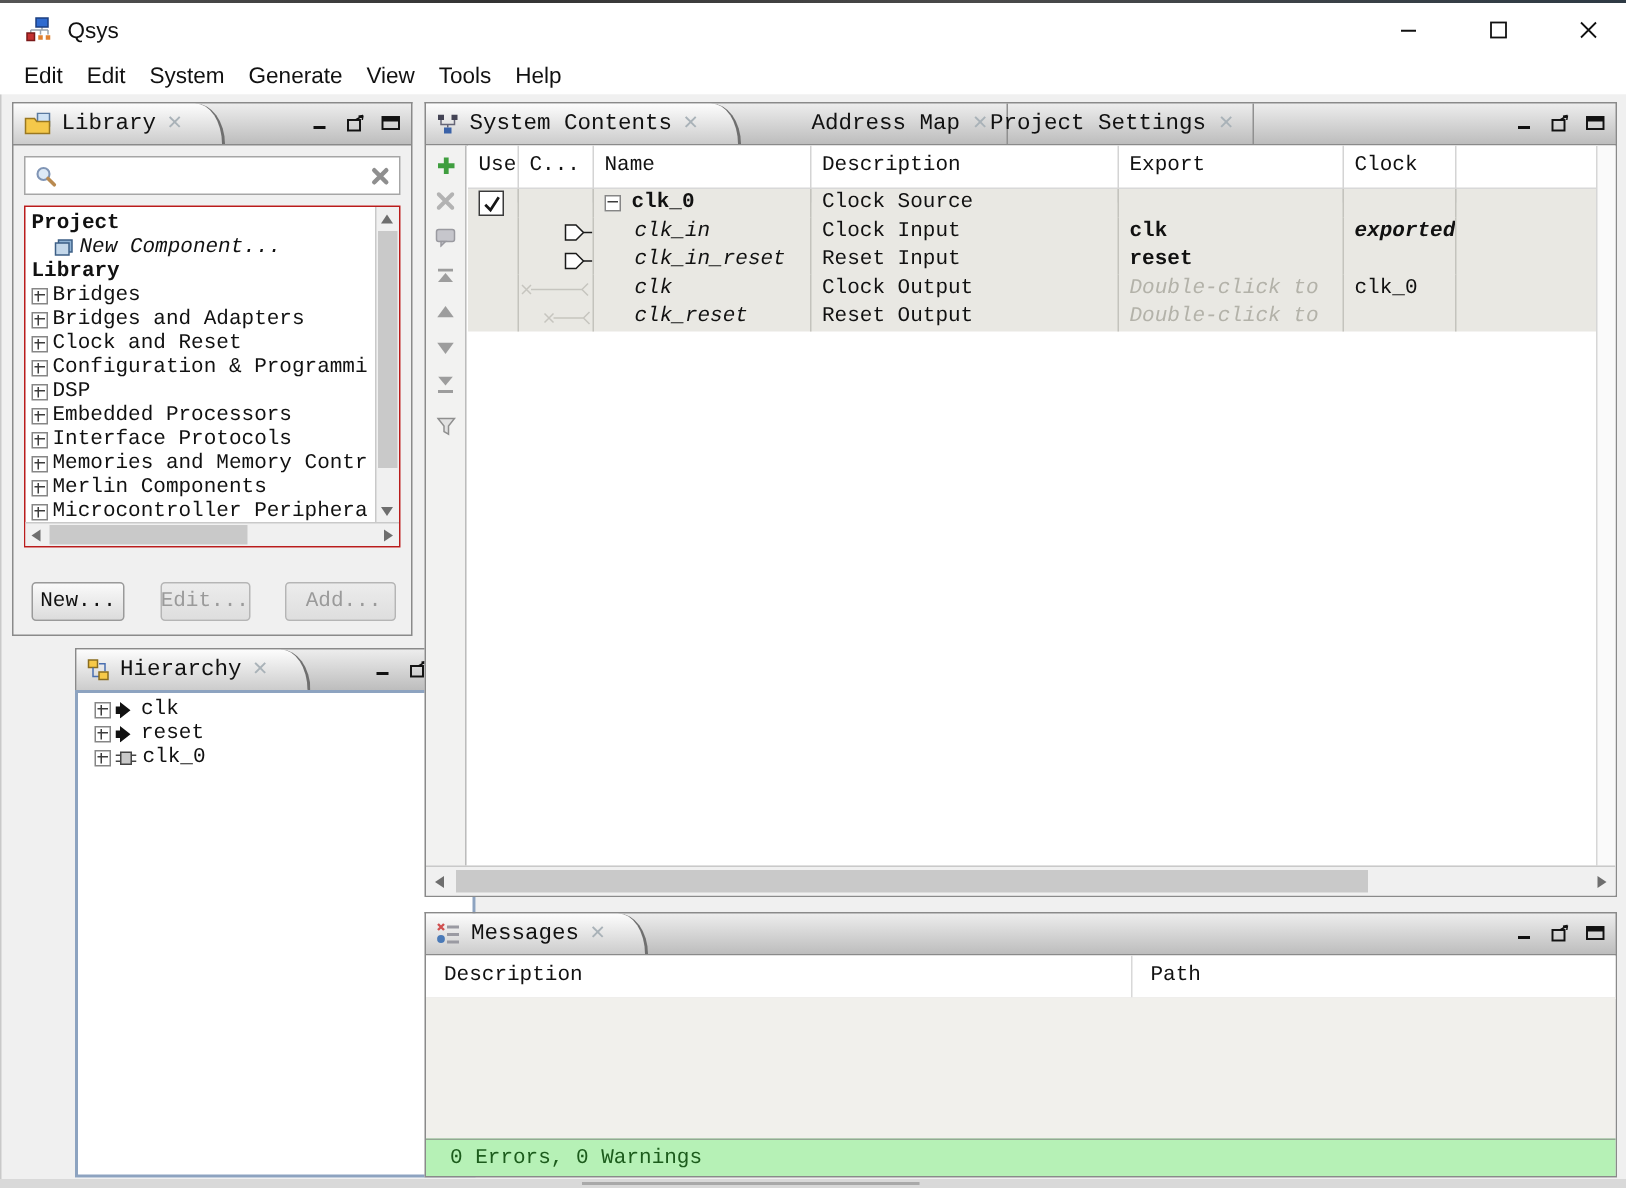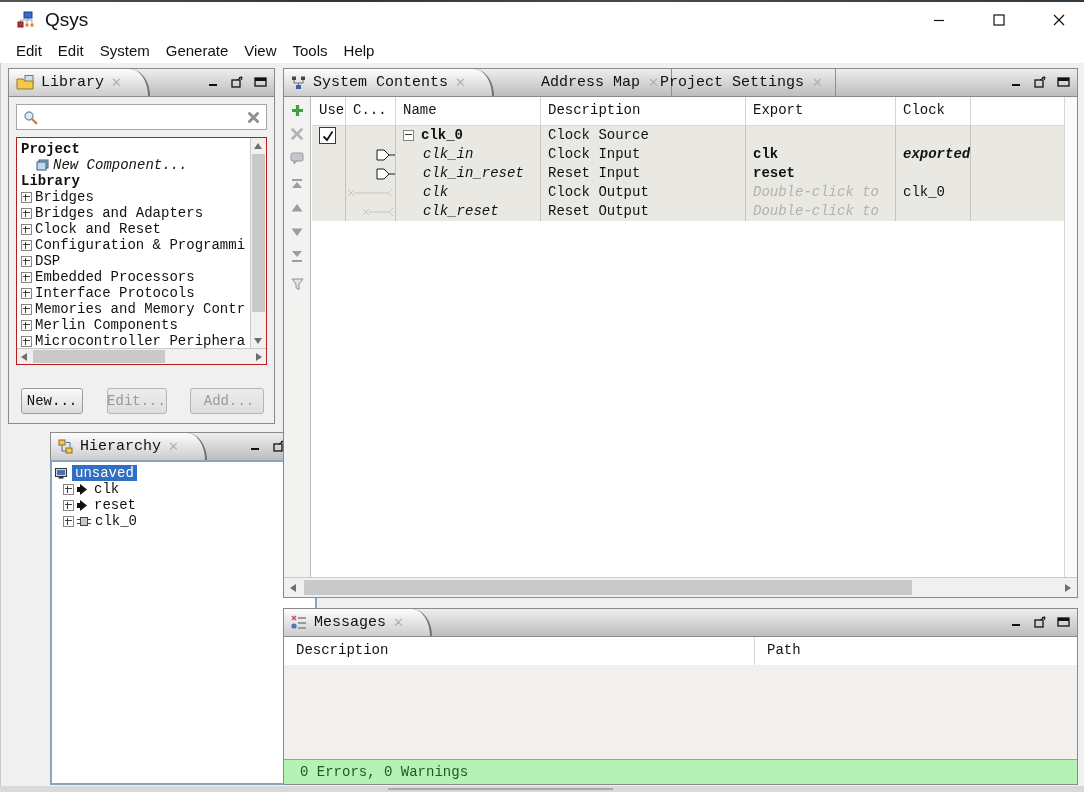--- a/index.html
+++ b/index.html
@@ -3,21 +3,21 @@
 <meta charset="utf-8">
 <style>
   html,body{margin:0;padding:0;}
   body{width:1084px;height:792px;position:relative;background:#f0f0f0;
        font-family:"Liberation Mono","DejaVu Sans Mono",monospace;font-size:14px;color:#111;
        overflow:hidden;}
   .abs{position:absolute;}
   
   #top-edge{left:0;top:0;width:1084px;height:2px;background:linear-gradient(90deg,#555,#333 30%,#4a4a4a 60%,#2e3a44);}
   #titlebar{left:0;top:2px;width:1084px;height:36px;background:#fff;display:flex;align-items:center;}
-  #titlebar .title{font-family:"Liberation Sans",sans-serif;font-size:19px;color:#111;margin-left:10px;}
+  #titlebar .title{font-family:"Liberation Sans",sans-serif;font-size:15px;color:#111;margin-left:10px;}
   #app-icon{margin-left:17px;width:18px;height:18px;}
   .wctl{width:34px;height:28px;display:flex;align-items:center;justify-content:center;}
   #win-controls{position:absolute;right:8px;top:4px;display:flex;gap:26px;}
   #menubar{left:0;top:38px;width:1084px;height:25px;background:#fff;display:flex;align-items:center;
            font-family:"Liberation Sans",sans-serif;font-size:15px;padding-left:8px;box-sizing:border-box;}
   .menu-item{padding:0 8px;cursor:default;}
   #main-bg{left:0;top:63px;width:1084px;height:723px;background:#f0f0f0;border-left:1px solid #c9c9c9;box-sizing:border-box;}
   #bottom-sliver{left:0;top:786px;width:1084px;height:6px;background:#d9d9d9;}
   #bottom-sliver .smudge{position:absolute;left:388px;top:2px;width:225px;height:2px;background:#8f8f8f;opacity:.65;}
 
@@ -297,28 +297,20 @@
       <div class="b">
           <svg width="13" height="12" viewBox="0 0 13 12">
             <rect x="1" y="2" width="11" height="8" fill="none" stroke="#111" stroke-width="1.3"></rect>
             <rect x="1" y="2" width="11" height="3" fill="#111"></rect>
           </svg>
         </div>
     </div>
   </div>
   <div class="pbody">
     <div id="hier-tree">
-      <div class="trow">
-        <svg width="13" height="13" viewBox="0 0 13 13" class="hicon">
-          <rect x="0.5" y="1.5" width="11" height="8" fill="#cfd8e8" stroke="#333"></rect>
-          <rect x="2" y="3" width="8" height="5" fill="#4a72b8"></rect>
-          <rect x="3.5" y="10" width="5" height="1.6" fill="#333"></rect>
-        </svg>
-        <span class="hl-sel">unsaved</span>
-      </div>
       <div class="trow hrow-child">
         <span class="exp plus"></span>
         <svg width="13" height="11" viewBox="0 0 13 11" class="hicon">
             <path d="M0 3 h3 v-3 l7 5.5 l-7 5.5 v-3 h-3 z" fill="#111"></path>
           </svg>
         <span>clk</span>
       </div>
       <div class="trow hrow-child">
         <span class="exp plus"></span>
         <svg width="13" height="11" viewBox="0 0 13 11" class="hicon">

